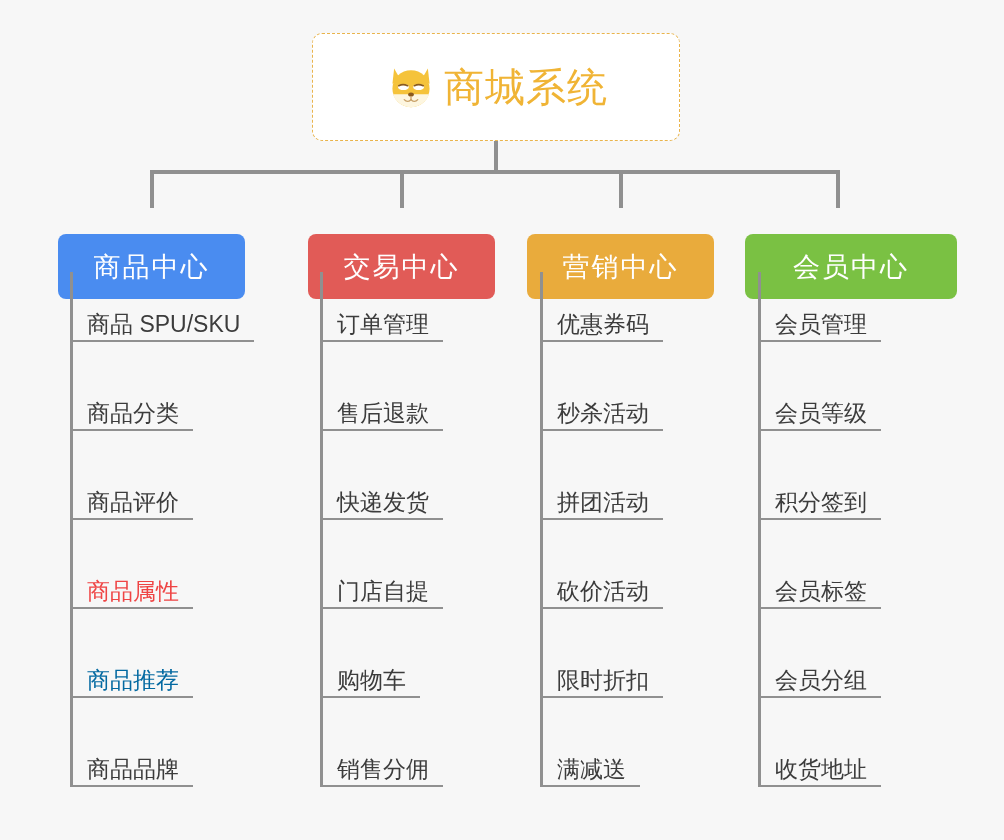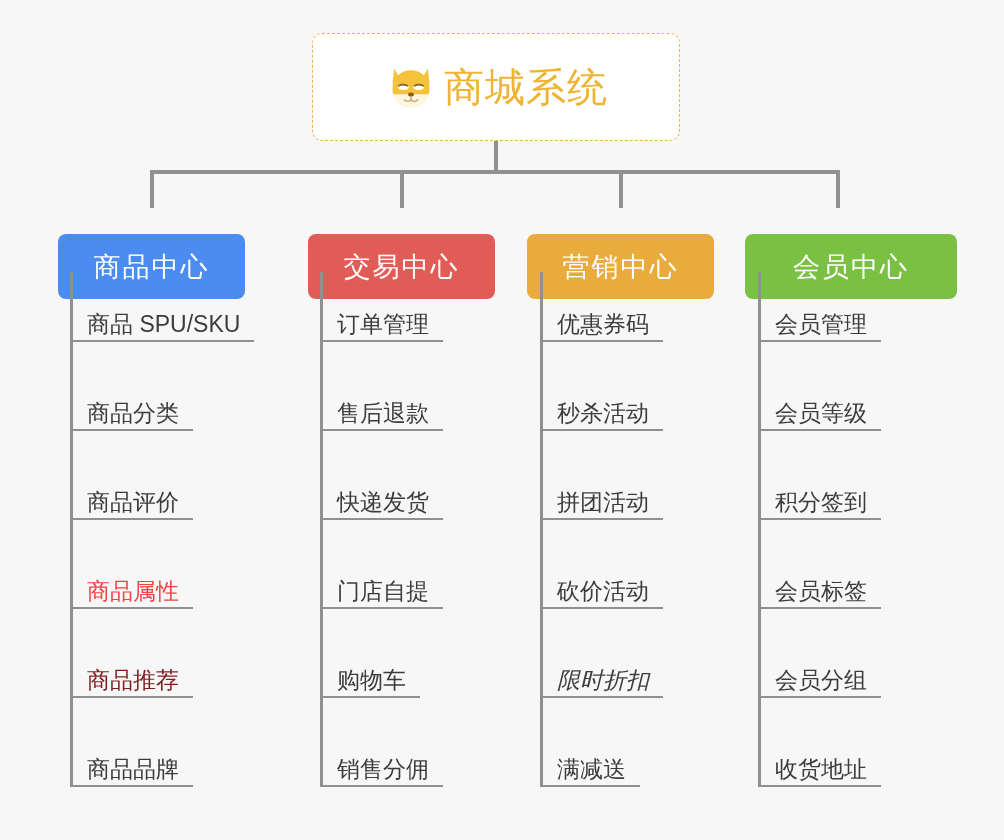--- a/index.html
+++ b/index.html
@@ -172,21 +172,21 @@
     <div class="leaf" style="top: 111px; border-bottom-color: rgb(144, 144, 144);">
         <span class="leaf-label" style="color: rgb(60, 60, 60);">商品分类</span>
       </div>
     <div class="leaf" style="top: 200px; border-bottom-color: rgb(144, 144, 144);">
         <span class="leaf-label" style="color: rgb(60, 60, 60);">商品评价</span>
       </div>
     <div class="leaf" style="top: 289px; border-bottom-color: rgb(144, 144, 144);">
         <span class="leaf-label" style="color: #ef4444;">商品属性</span>
       </div>
     <div class="leaf" style="top: 378px; border-bottom-color: rgb(144, 144, 144);">
-        <span class="leaf-label" style="color: #7f1d1d;">商品推荐</span>
+        <span class="leaf-label" style="color: #0369a1;">商品推荐</span>
       </div>
     <div class="leaf" style="top: 467px; border-bottom-color: rgb(144, 144, 144);">
         <span class="leaf-label" style="color: rgb(60, 60, 60);">商品品牌</span>
       </div>
   </div>
 
   <div class="column" style="left:320px;">
     <div class="col-trunk" style="height: 515px; background: rgb(144, 144, 144);"></div>
     <div class="leaf" style="top: 22px; border-bottom-color: rgb(144, 144, 144);">
         <span class="leaf-label" style="color: rgb(60, 60, 60);">订单管理</span>
@@ -215,21 +215,21 @@
       </div>
     <div class="leaf" style="top: 111px; border-bottom-color: rgb(144, 144, 144);">
         <span class="leaf-label" style="color: rgb(60, 60, 60);">秒杀活动</span>
       </div>
     <div class="leaf" style="top: 200px; border-bottom-color: rgb(144, 144, 144);">
         <span class="leaf-label" style="color: rgb(60, 60, 60);">拼团活动</span>
       </div>
     <div class="leaf" style="top: 289px; border-bottom-color: rgb(144, 144, 144);">
         <span class="leaf-label" style="color: rgb(60, 60, 60);">砍价活动</span>
       </div>
-    <div class="leaf" style="top: 378px; border-bottom-color: rgb(144, 144, 144); font-style: italic;">
+    <div class="leaf" style="top: 378px; border-bottom-color: rgb(144, 144, 144);">
         <span class="leaf-label" style="color: rgb(60, 60, 60);">限时折扣</span>
       </div>
     <div class="leaf" style="top: 467px; border-bottom-color: rgb(144, 144, 144);">
         <span class="leaf-label" style="color: rgb(60, 60, 60);">满减送</span>
       </div>
   </div>
 
   <div class="column" style="left:758px;">
     <div class="col-trunk" style="height: 515px; background: rgb(144, 144, 144);"></div>
     <div class="leaf" style="top: 22px; border-bottom-color: rgb(144, 144, 144);">

